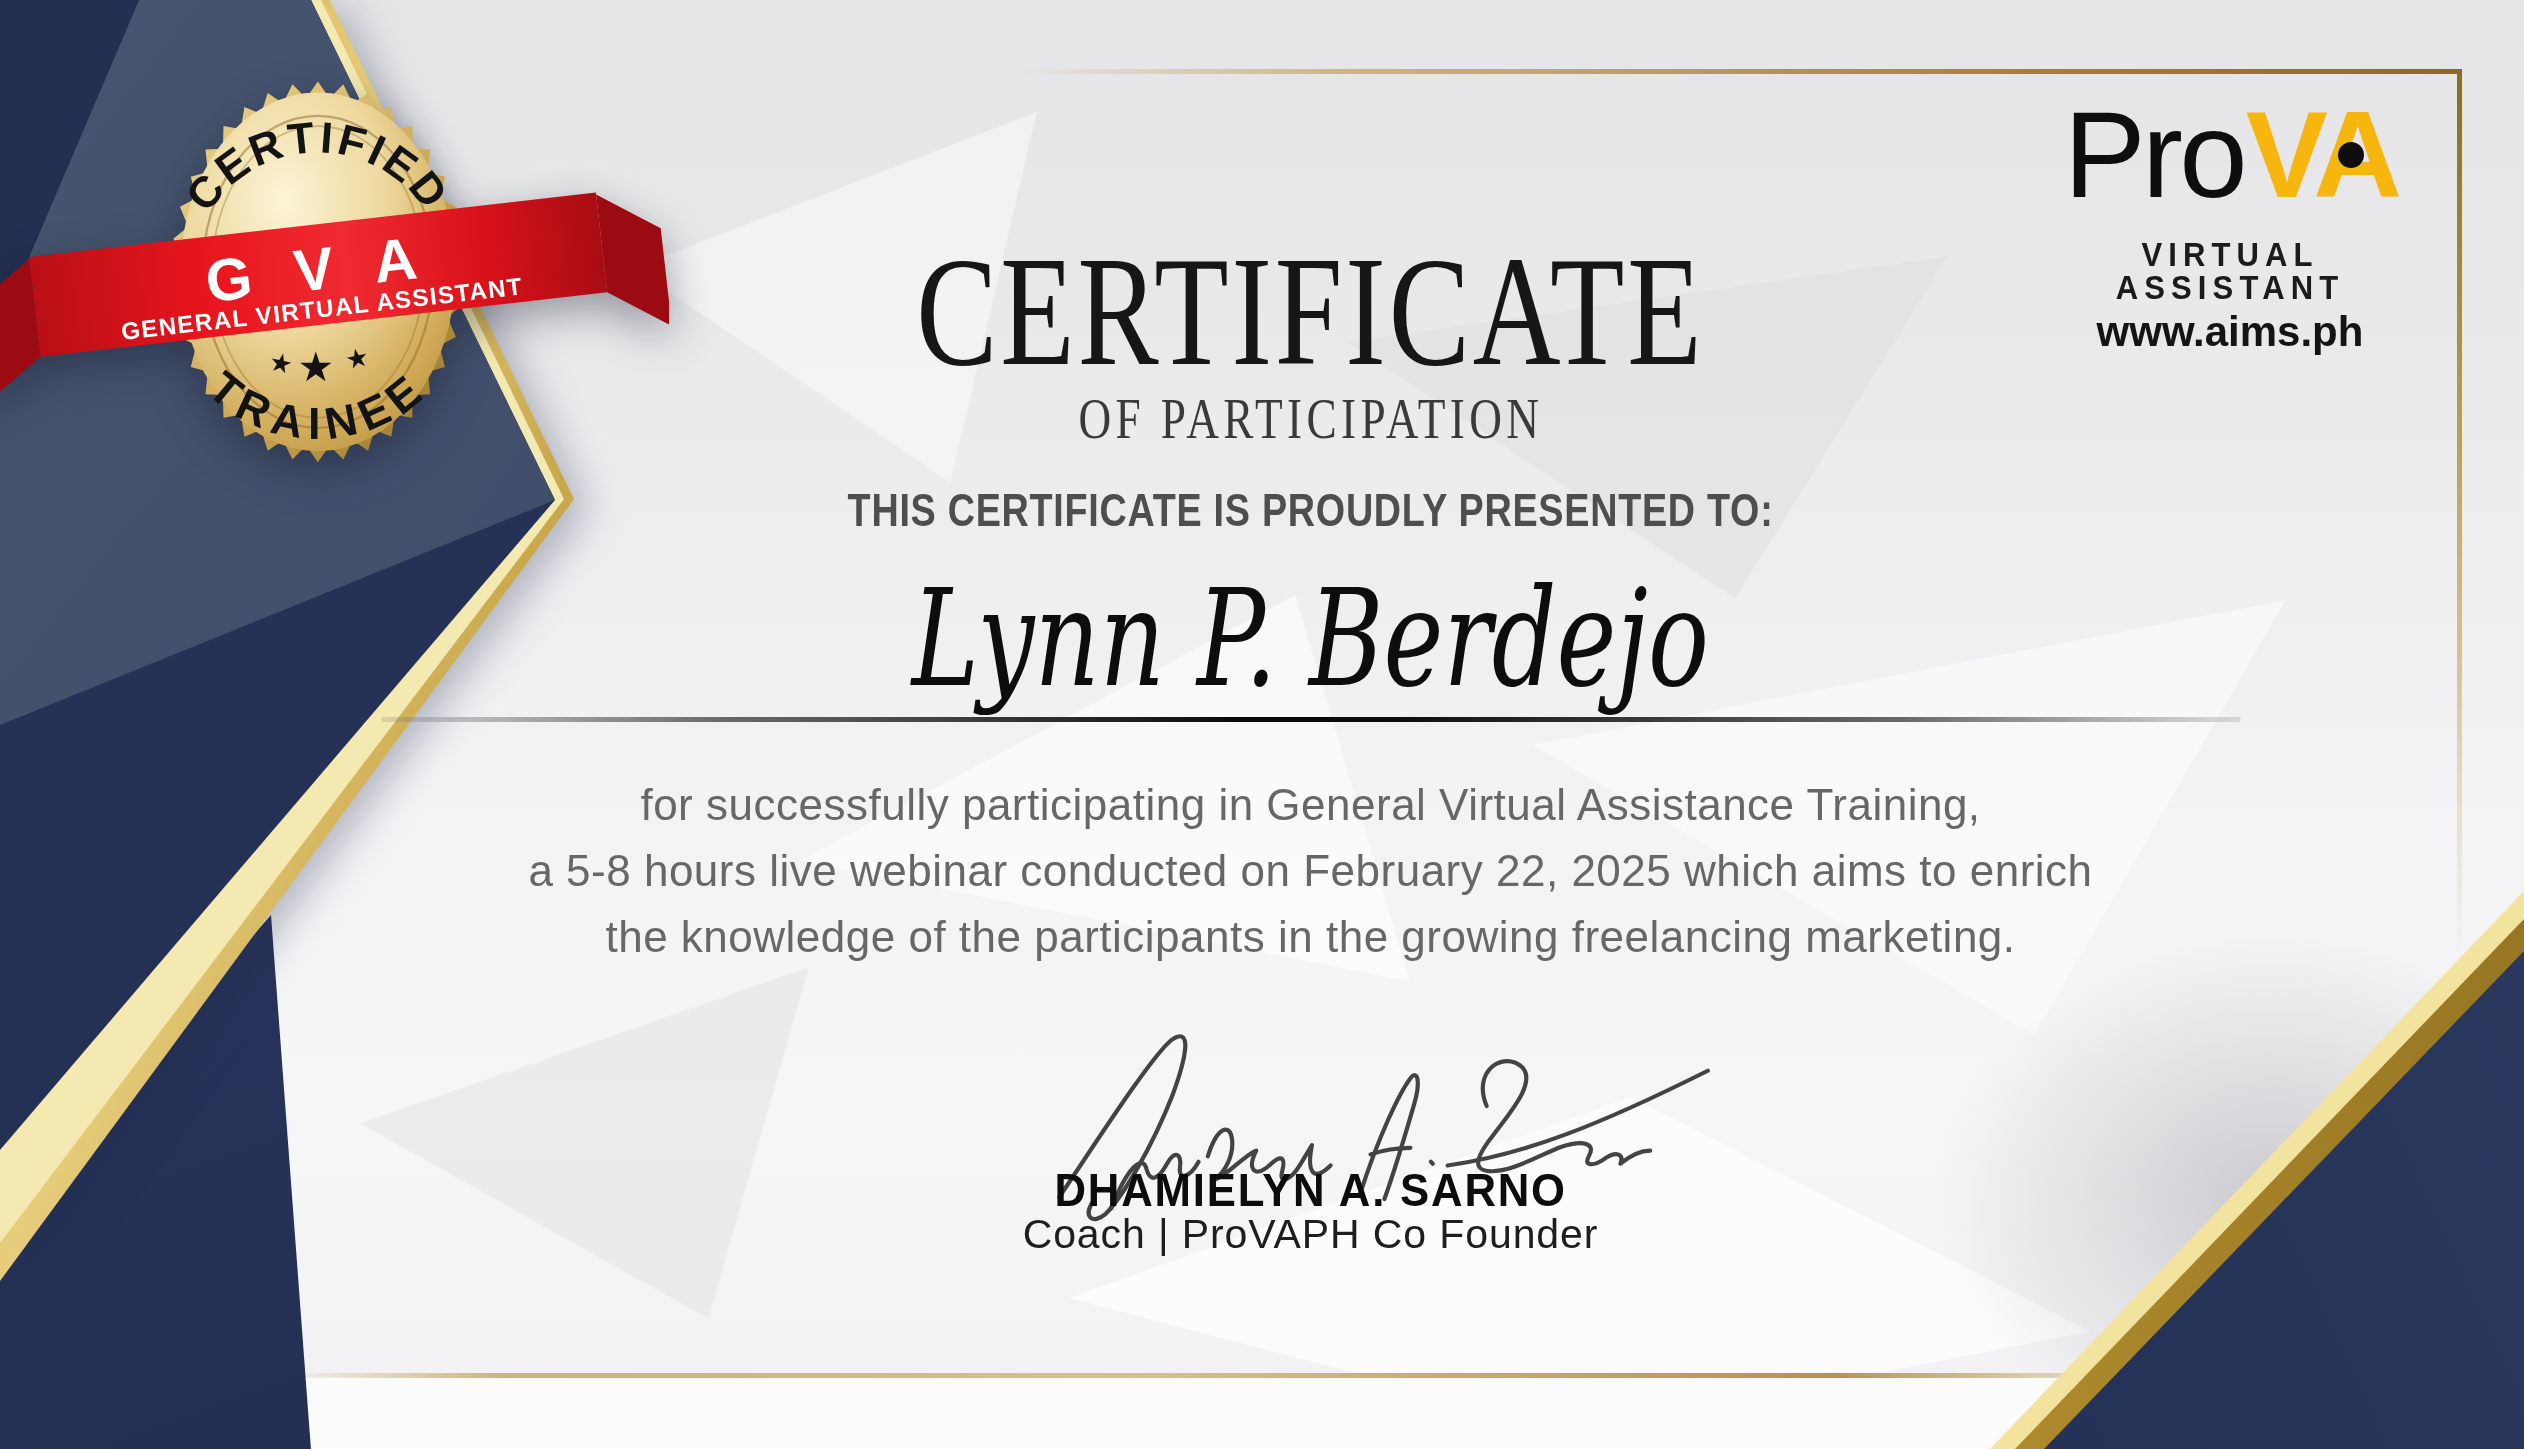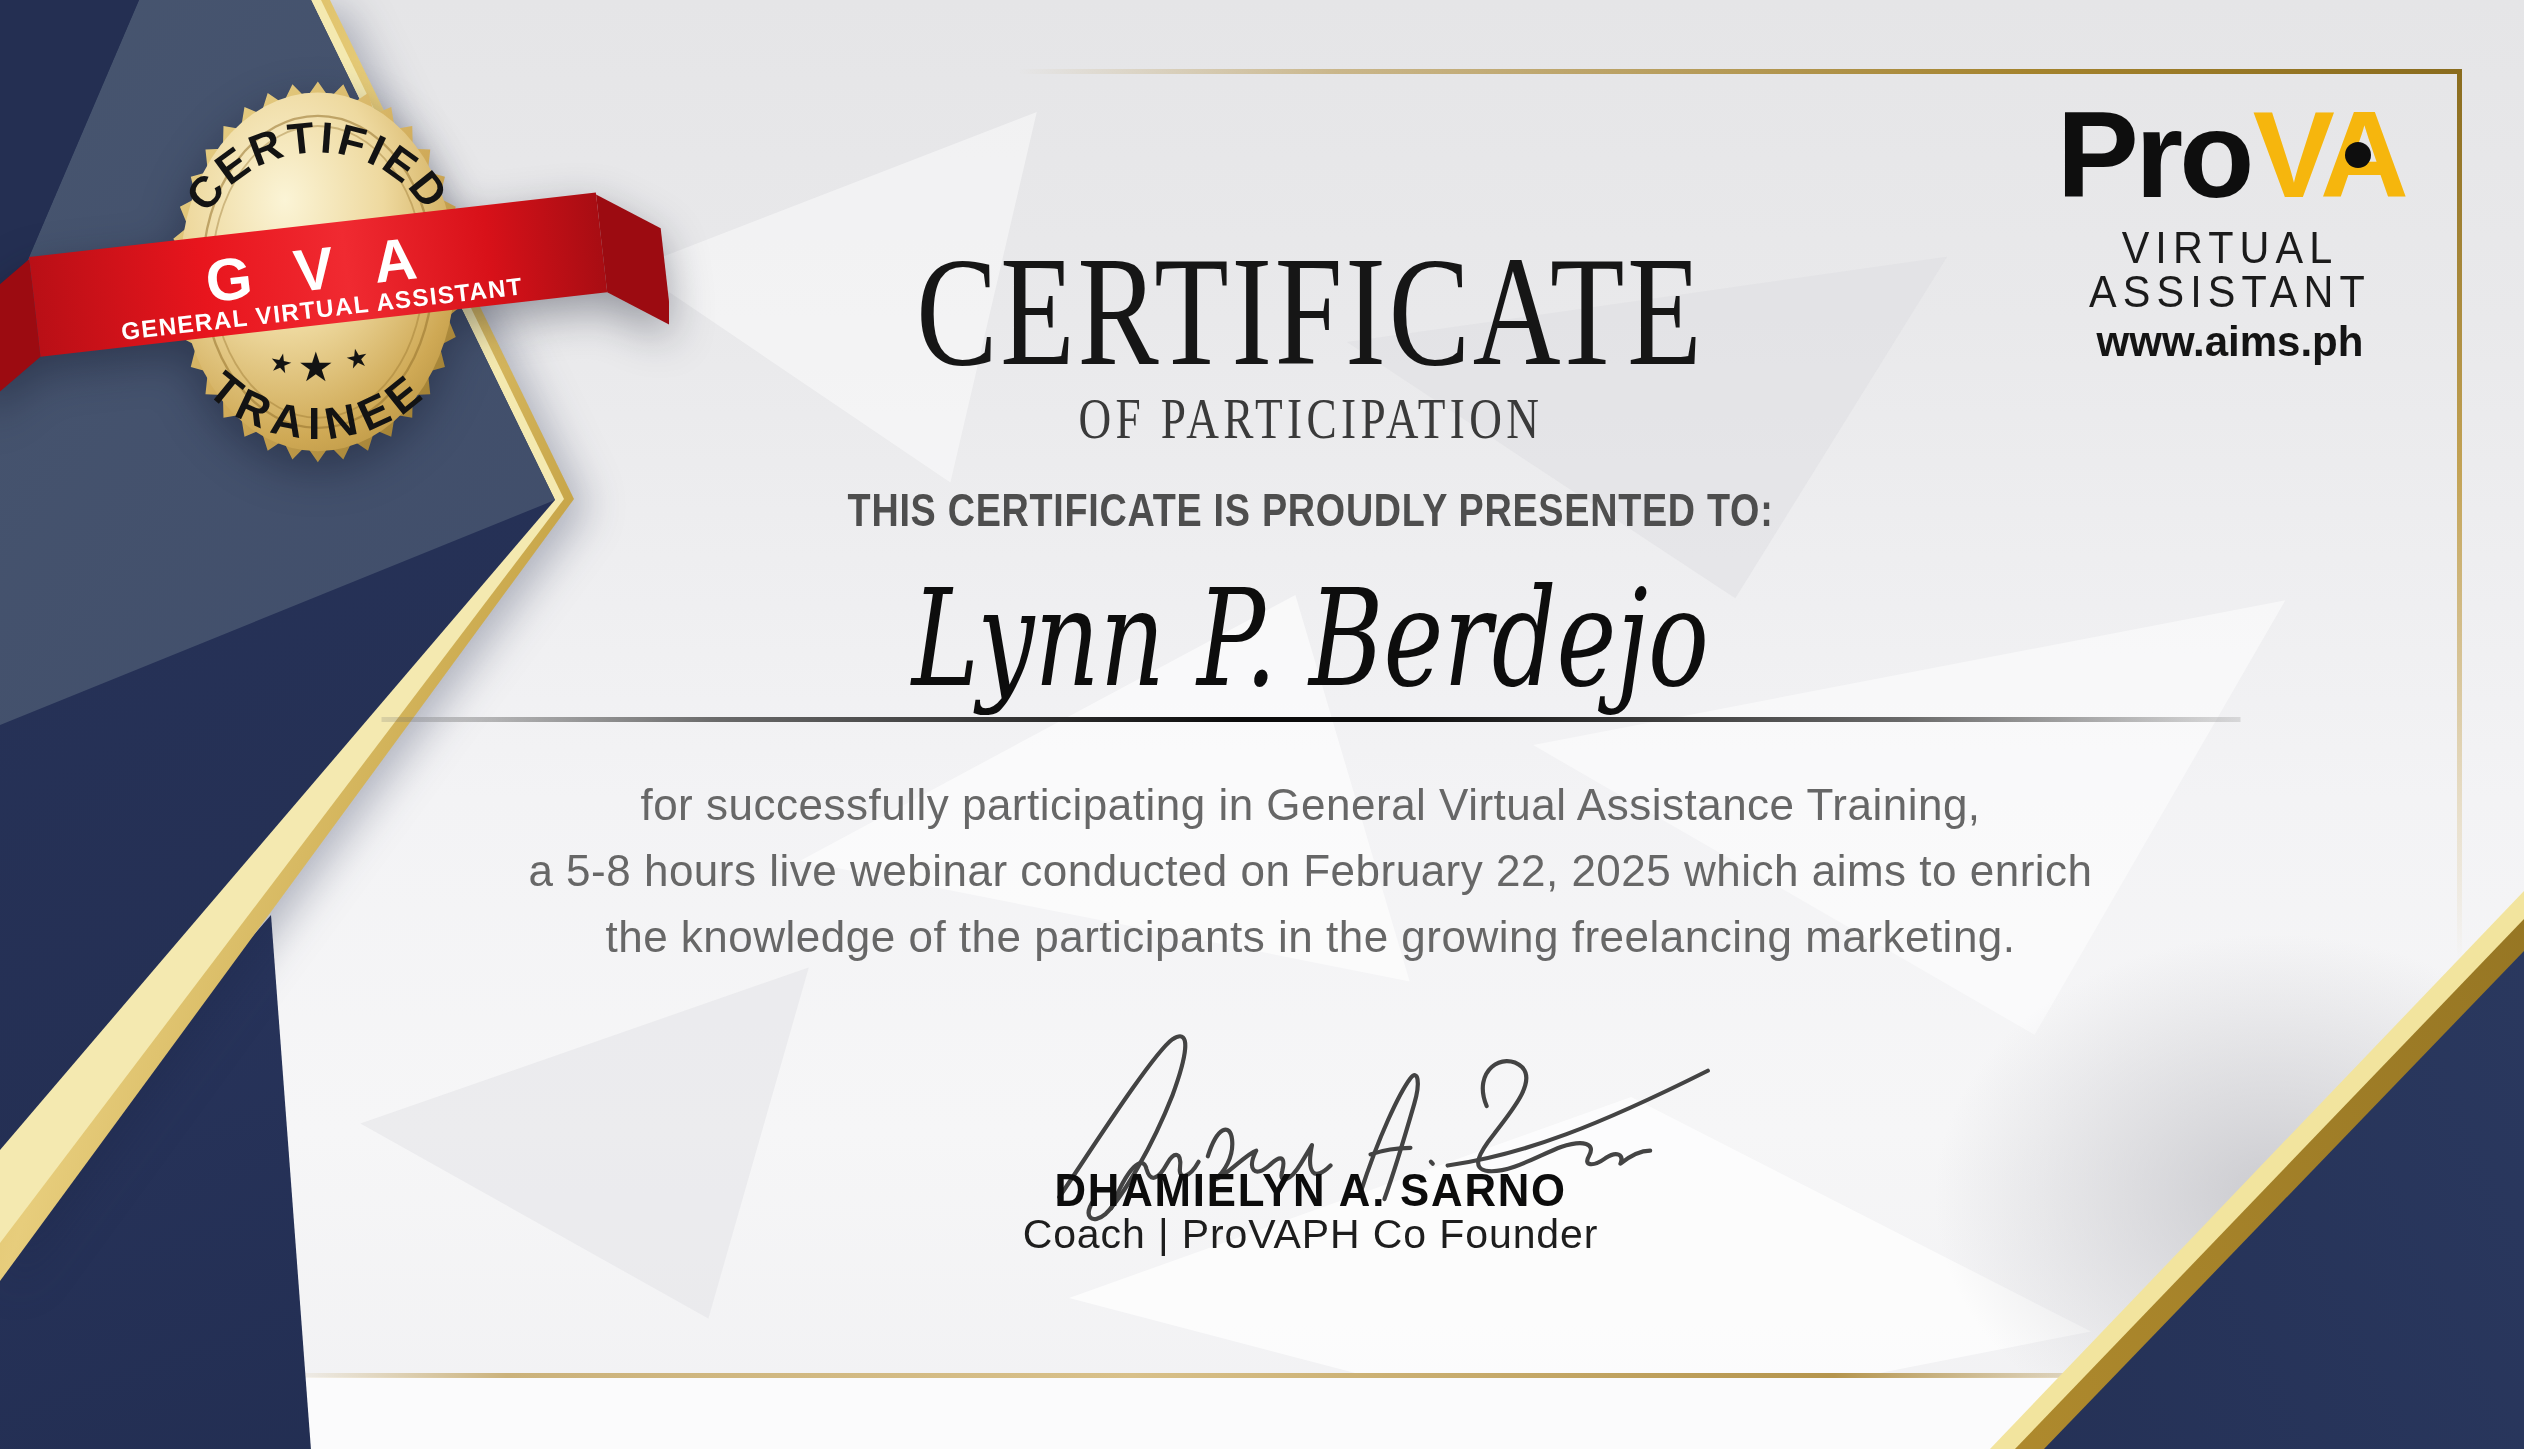--- a/index.html
+++ b/index.html
@@ -83,24 +83,24 @@
   .signer-name{position:absolute;left:0;width:100%;top:1167px;font-size:46px;font-weight:bold;
       letter-spacing:1.9px;color:#0c0c0c;line-height:1;}
   .signer-name .squeeze{transform:scaleX(.95);}
   .signer-role{position:absolute;left:0;width:100%;top:1214px;font-size:41px;letter-spacing:0.9px;
       color:#1e1e1e;line-height:1;}
   .sig-svg{position:absolute;left:985px;top:1015px;width:688px;height:223px;}
 
   
   .logo{position:absolute;left:2030px;top:93px;width:400px;text-align:center;color:#111;}
   .logo-row{position:relative;line-height:1;white-space:nowrap;}
-  .logo-black{font-size:123px;font-weight:700;letter-spacing:-3.7px;color:#0e0e0e;text-align:center;}
+  .logo-black{font-size:123px;font-weight:400;letter-spacing:-3.7px;color:#0e0e0e;text-align:center;}
   .logo-gold{position:relative;font-size:123px;font-weight:900;letter-spacing:-5.6px;color:#f6b60d;margin-left:1.9px;}
   .logo-dot{position:absolute;right:32px;top:56px;width:26px;height:26px;border-radius:50%;background:#0e0e0e;}
-  .logo-tagline{margin-top:10px;font-size:44px;font-weight:normal;letter-spacing:6.5px;color:#1b1b1b;line-height:1;}
+  .logo-tagline{margin-top:22px;font-size:33px;font-weight:bold;letter-spacing:6.5px;color:#1b1b1b;line-height:1;}
   .logo-tagline .squeeze{transform:scaleX(.94);}
   .logo-url{margin-top:7.4px;font-size:42px;font-weight:bold;color:#141414;line-height:1;}
 </style>
 </head>
 <body>
 
 <div class="stage">
 
   <div class="layer">
     <div class="facet f1"></div>

